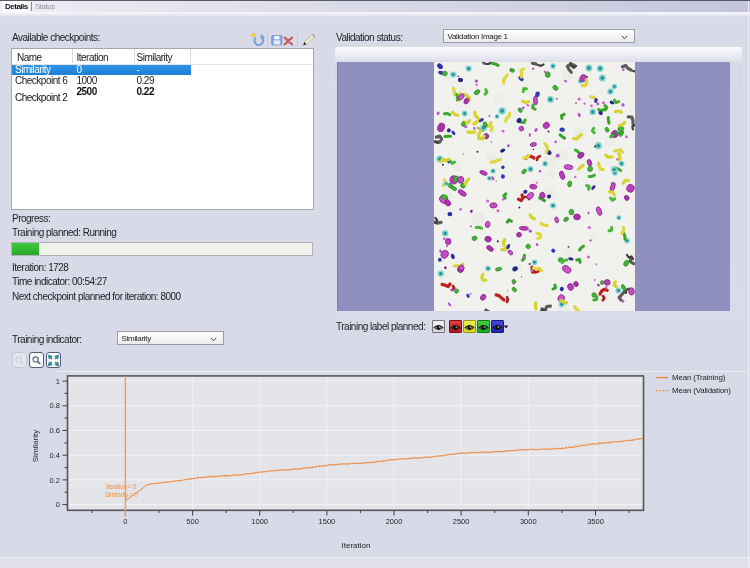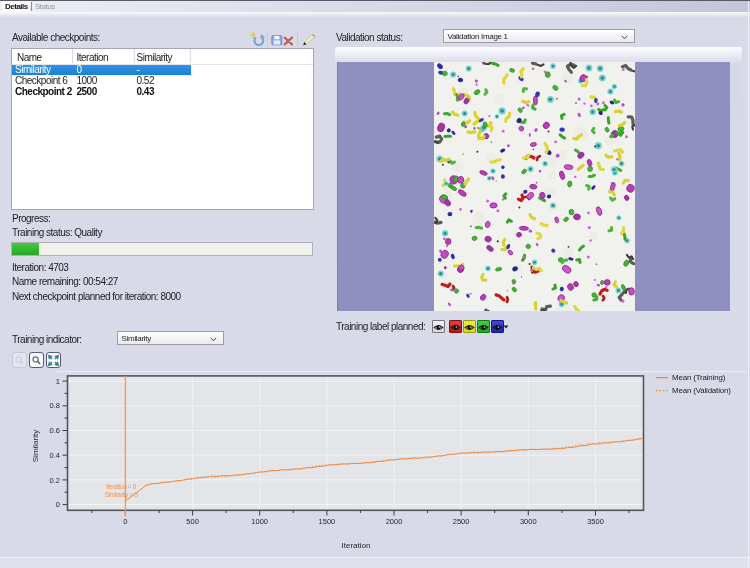--- a/index.html
+++ b/index.html
@@ -29,30 +29,30 @@
 <div style="position:absolute;left:12px;top:63.5px;width:301px;height:1px;background:#e2e2e8"></div>
 <div class="lbl" style="left:17px;top:53px;color:#222">Name</div>
 <div class="lbl" style="left:76.5px;top:53px;color:#222">Iteration</div>
 <div class="lbl" style="left:136.5px;top:53px;color:#222">Similarity</div>
 <div style="position:absolute;left:12px;top:64.5px;width:179px;height:10.5px;background:linear-gradient(#2f93e6,#1b80d5)"></div>
 <div class="lbl" style="left:15px;top:65.5px;color:#fff">Similarity</div>
 <div class="lbl" style="left:76.5px;top:65.5px;color:#fff">0</div>
 <div class="lbl" style="left:136.5px;top:65.5px;color:#fff">-</div>
 <div class="lbl" style="left:15px;top:76.5px;color:#222">Checkpoint 6</div>
 <div class="lbl" style="left:76.5px;top:76.5px;color:#222">1000</div>
-<div class="lbl" style="left:136.5px;top:76.5px;color:#222">0.52</div>
-<div class="lbl" style="left:15px;top:87px;color:#111;font-weight:bold">Checkpoint 2</div>
+<div class="lbl" style="left:136.5px;top:76.5px;color:#222">0.29</div>
+<div class="lbl" style="left:15px;top:93px;color:#111;font-weight:normal">Checkpoint 2</div>
 <div class="lbl" style="left:76.5px;top:87.5px;color:#111;font-weight:bold">2500</div>
-<div class="lbl" style="left:136.5px;top:87.5px;color:#111;font-weight:bold">0.43</div>
+<div class="lbl" style="left:136.5px;top:87.5px;color:#111;font-weight:bold">0.22</div>
 <div class="lbl" style="left:12px;top:214.5px">Progress:</div>
-<div class="lbl" style="left:12px;top:228px">Training status: Quality</div>
+<div class="lbl" style="left:12px;top:228px">Training planned: Running</div>
 <div style="position:absolute;left:11px;top:242px;width:302px;height:14px;background:#f1f1ec;border:1px solid #b0b0ba;box-sizing:border-box"></div>
 <div style="position:absolute;left:12px;top:243px;width:27px;height:12px;background:linear-gradient(#3ecb3e,#28a728)"></div>
-<div class="lbl" style="left:12px;top:263px">Iteration: 4703</div>
-<div class="lbl" style="left:12px;top:277.5px">Name remaining: 00:54:27</div>
+<div class="lbl" style="left:12px;top:263px">Iteration: 1728</div>
+<div class="lbl" style="left:12px;top:277.5px">Time indicator: 00:54:27</div>
 <div class="lbl" style="left:12px;top:292px">Next checkpoint planned for iteration: 8000</div>
 <div class="lbl" style="left:336px;top:33px">Validation status:</div>
 <div style="position:absolute;left:443px;top:29px;width:192px;height:14px;background:linear-gradient(#ffffff,#ebebee);border:1px solid #9b9ca8;box-sizing:border-box">
     <div style="position:absolute;left:3.5px;top:1.5px;font-size:8.0px;letter-spacing:-0.3px;color:#1d1d24">Validation Image 1</div>
     <svg style="position:absolute;right:6px;top:5px" width="7" height="5" viewBox="0 0 7 5">
       <path d="M0.8 0.8 L3.5 3.8 L6.2 0.8" fill="none" stroke="#4a4a52" stroke-width="1"></path>
     </svg>
   </div>
 <div style="position:absolute;left:335px;top:47px;width:407px;height:271px;background:linear-gradient(#fdfdfe,#d6d7e7 18px,#d9daea);border-radius:2px;box-sizing:border-box"></div>
 <div style="position:absolute;left:337px;top:62px;width:393px;height:249px;background:#8f8fc0;border-left:1px solid #7e7eae;box-sizing:border-box"></div>

